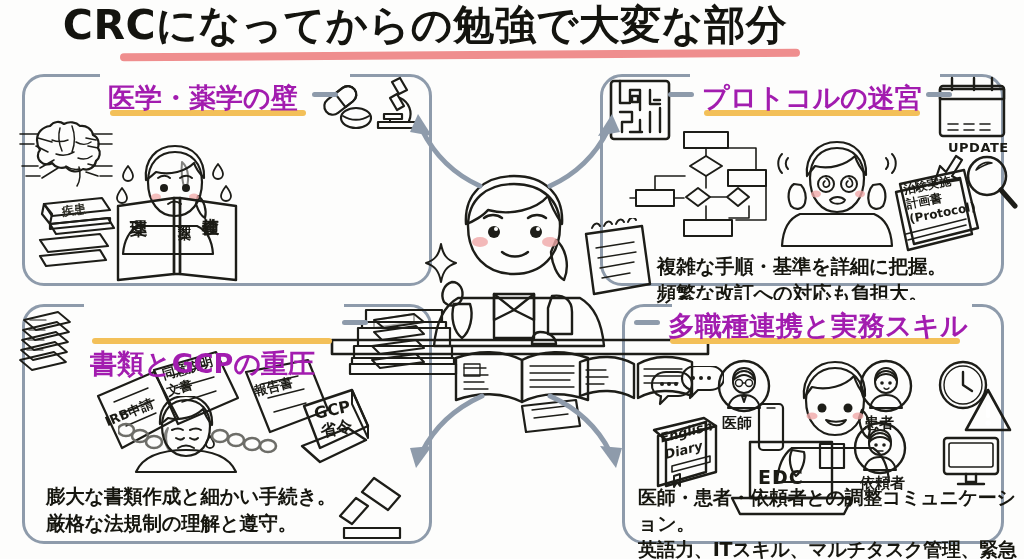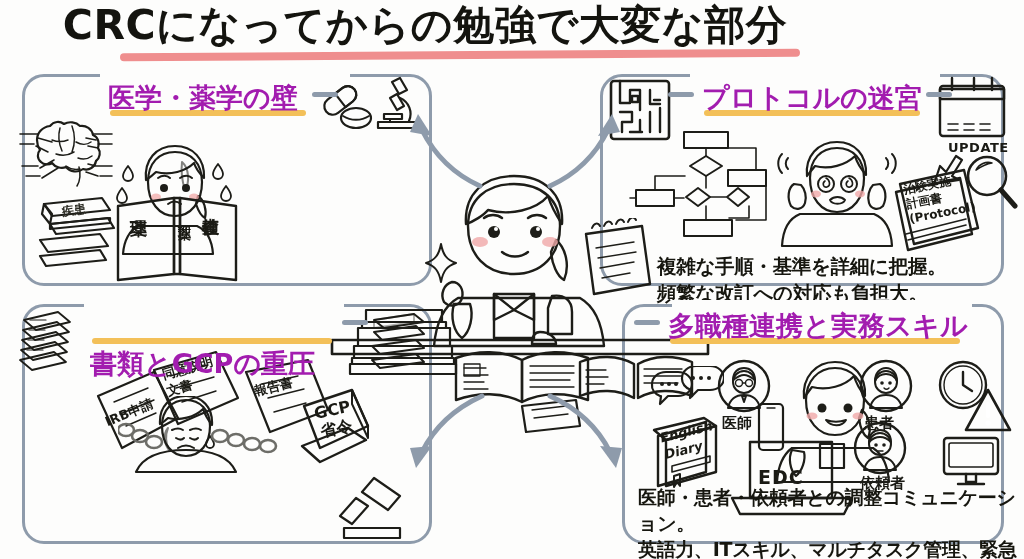--- a/index.html
+++ b/index.html
@@ -338,20 +338,22 @@
       <ellipse cx="150" cy="50" rx="8" ry="6"></ellipse>
     </g>
   </svg>
 
   <svg class="art" style="left:336px; top:474px;" width="76" height="66" viewBox="0 0 76 66">
     <path class="ink" stroke-width="2.2" fill="#dcb870" d="M38 4l26 18-12 14-26-18z"></path>
     <path class="ink" stroke-width="2.2" fill="#f4f0e6" d="M20 24l12 8-16 18-12-8z"></path>
     <path class="ink" stroke-width="2.2" fill="#c4a06a" d="M8 54h56v10H8z"></path>
   </svg>
 
+  <div class="body-text" style="left:46px; top:484px;">膨大な書類作成と細かい手続き。
+厳格な法規制の理解と遵守。</div>
 
   <div class="panel" id="panel-br"></div>
   <div class="border-gap" style="left:672px; top:300px; width:300px; height:12px;"></div>
   <div class="panel-heading" style="left:668px; top:308px;">多職種連携と実務スキル</div>
   <div class="heading-underline" style="left:670px; top:338px; width:290px;"></div>
   <div class="heading-dash" style="left:634px; top:320px;"></div>
 
   <svg class="art" style="left:648px; top:366px;" width="76" height="56" viewBox="0 0 76 56">
     <path class="ink" stroke-width="2.2" fill="#f7eec9" d="M4 18a14 12 0 0 1 14-12h12a14 12 0 0 1 0 24H20l-8 8 1-8h-1A14 12 0 0 1 4 18z"></path>
     <circle fill="#1d1d18" cx="14" cy="18" r="2"></circle>

